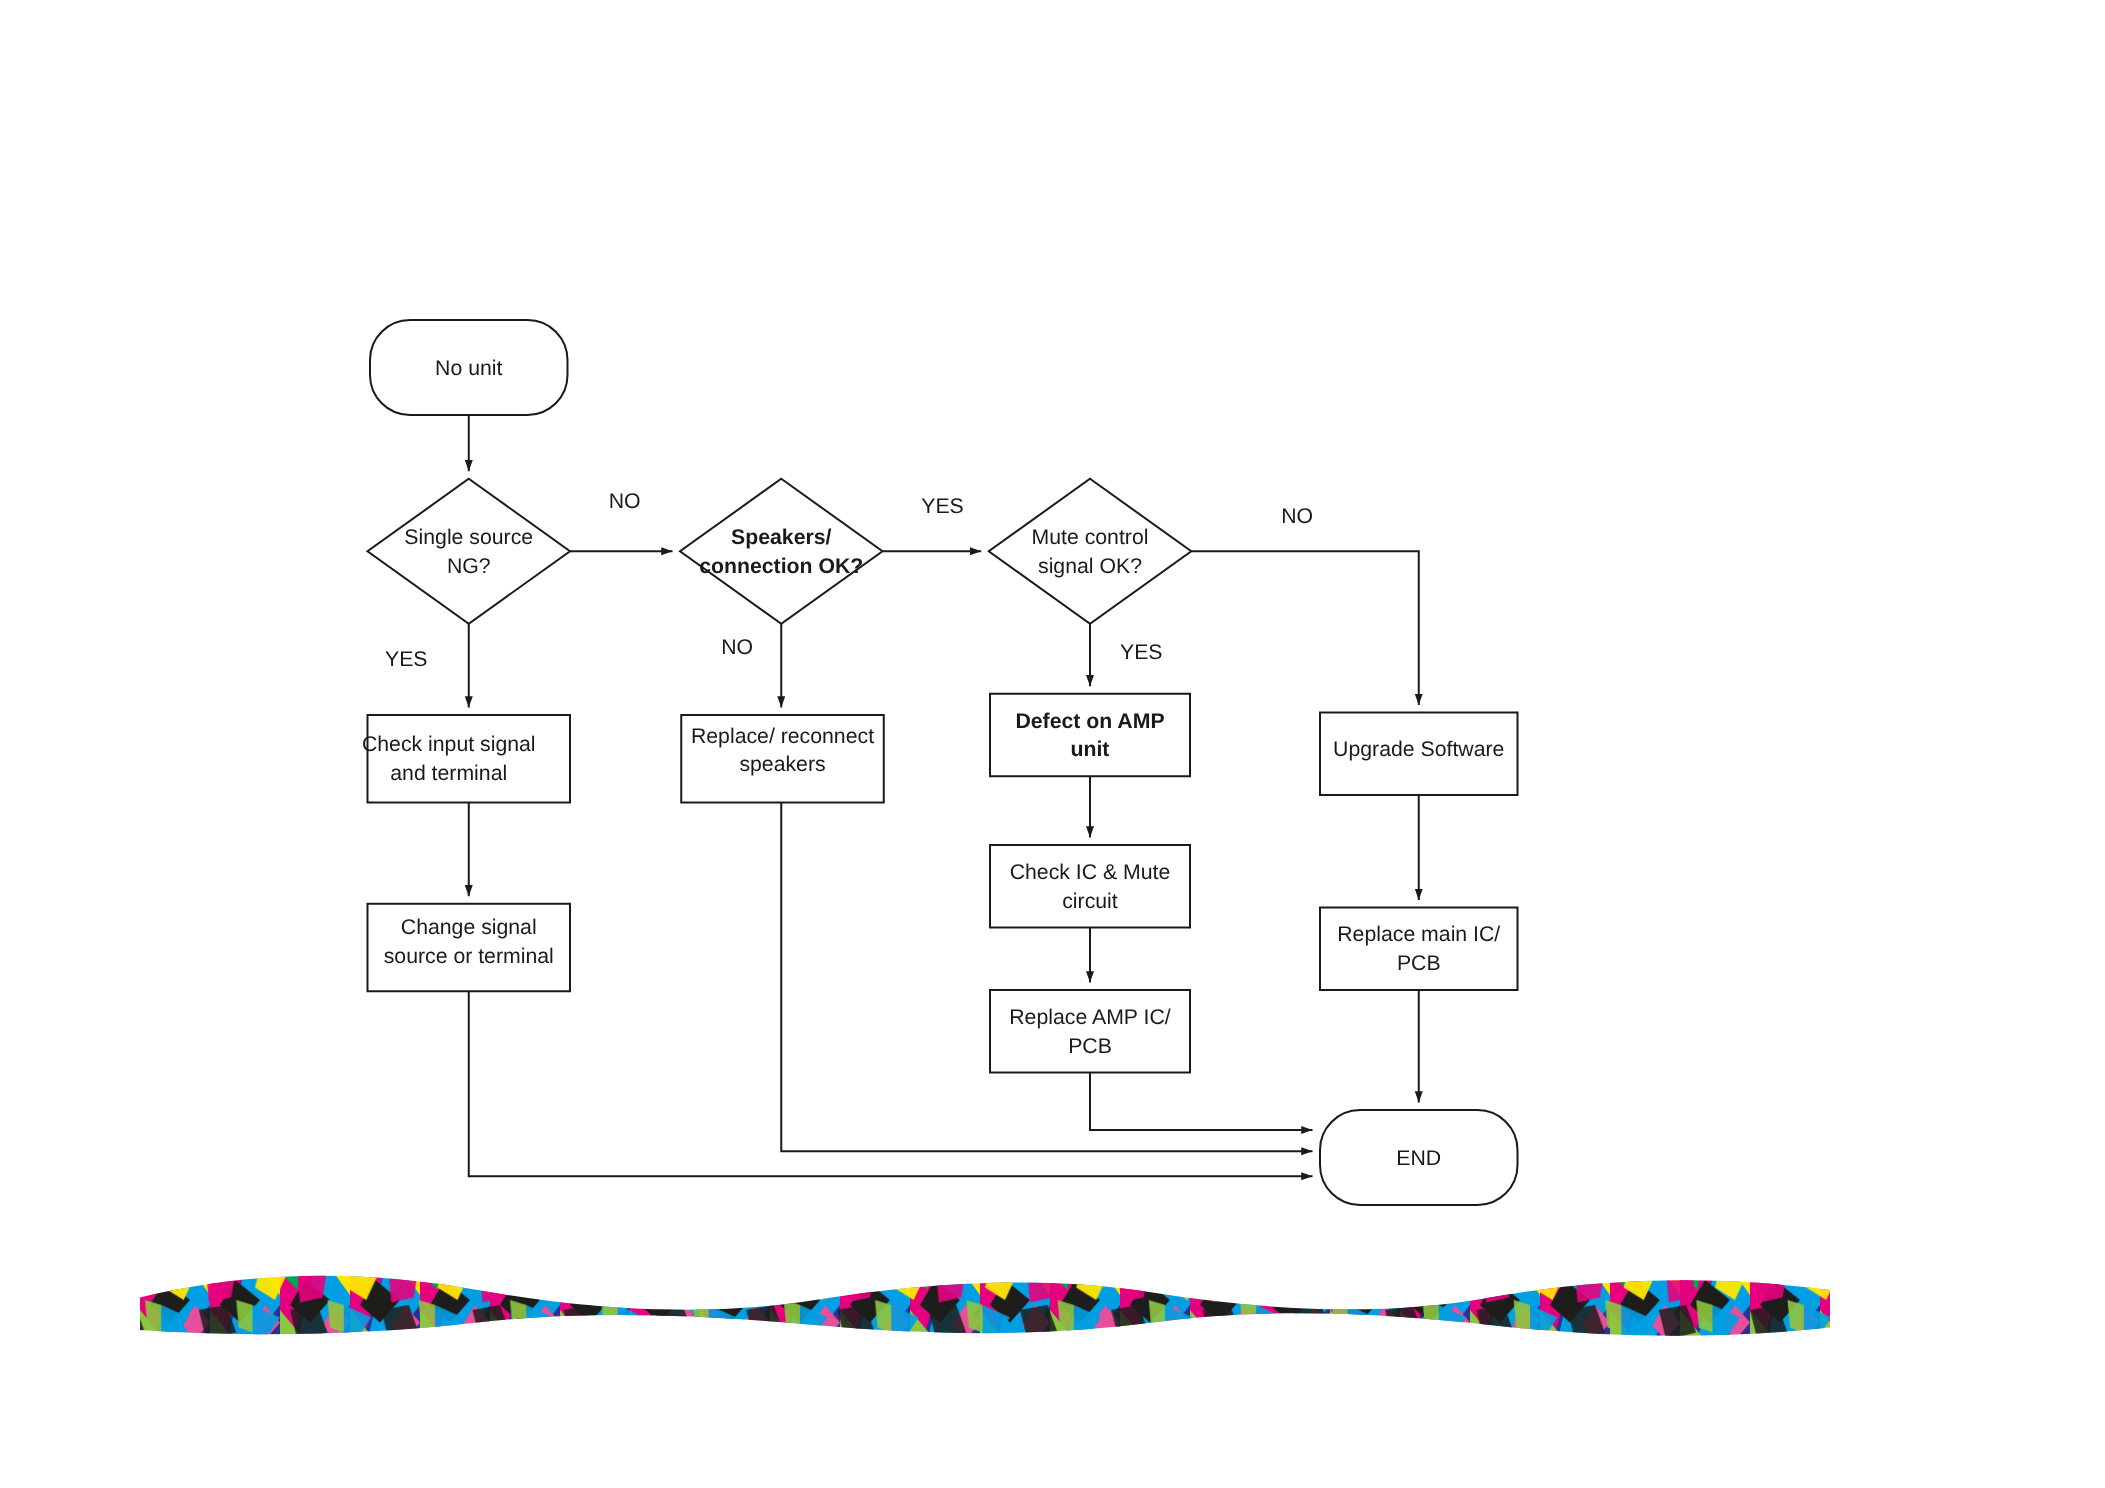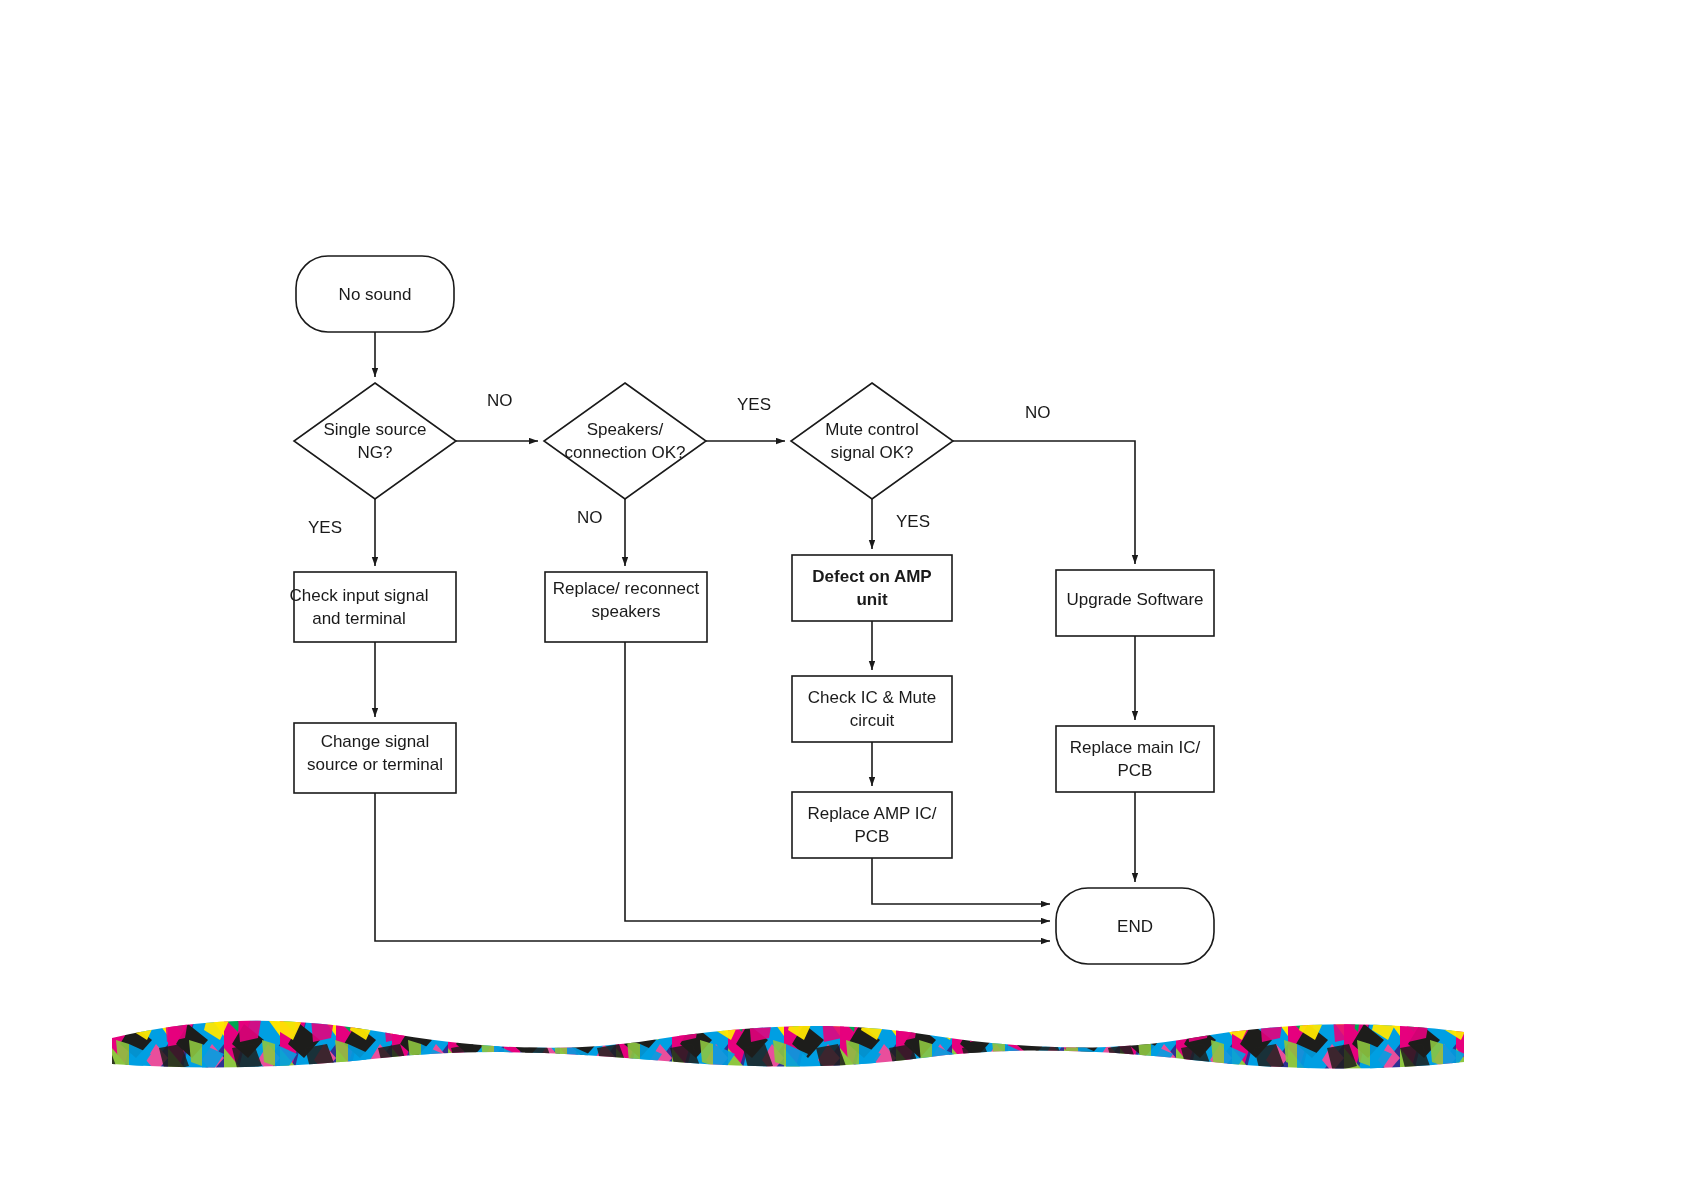--- a/index.html
+++ b/index.html
@@ -97,24 +97,24 @@
 
     <path d="M872,621 L872,670" marker-end="url(#arrow)"></path>
     <path d="M872,742 L872,786" marker-end="url(#arrow)"></path>
     <path d="M872,858 L872,904 L1050,904" marker-end="url(#arrow)"></path>
 
     <path d="M1135,636 L1135,720" marker-end="url(#arrow)"></path>
     <path d="M1135,792 L1135,882" marker-end="url(#arrow)"></path>
   </g>
 </svg>
 
-<div class="node-label" style="left:296px;top:256px;width:158px;height:76px;">No sound</div>
+<div class="node-label" style="left:296px;top:256px;width:158px;height:76px;">No unit</div>
 <div class="node-label" style="left:297px;top:408px;width:156px;height:66px;">Single source
 NG?</div>
-<div class="node-label" style="left:545px;top:408px;width:160px;height:66px;">Speakers/
+<div class="node-label" style="left:545px;top:408px;width:160px;height:66px;font-weight:bold;">Speakers/
 connection OK?</div>
 <div class="node-label" style="left:794px;top:408px;width:156px;height:66px;">Mute control
 signal OK?</div>
 <div class="node-label" style="left:278px;top:572px;width:162px;height:70px;">Check input signal
 and terminal</div>
 <div class="node-label" style="left:292px;top:723px;width:166px;height:60px;">Change signal
 source or terminal</div>
 <div class="node-label" style="left:543px;top:572px;width:166px;height:56px;">Replace/ reconnect
 speakers</div>
 <div class="node-label" style="left:792px;top:555px;width:160px;height:66px;font-weight:bold;">Defect on AMP

